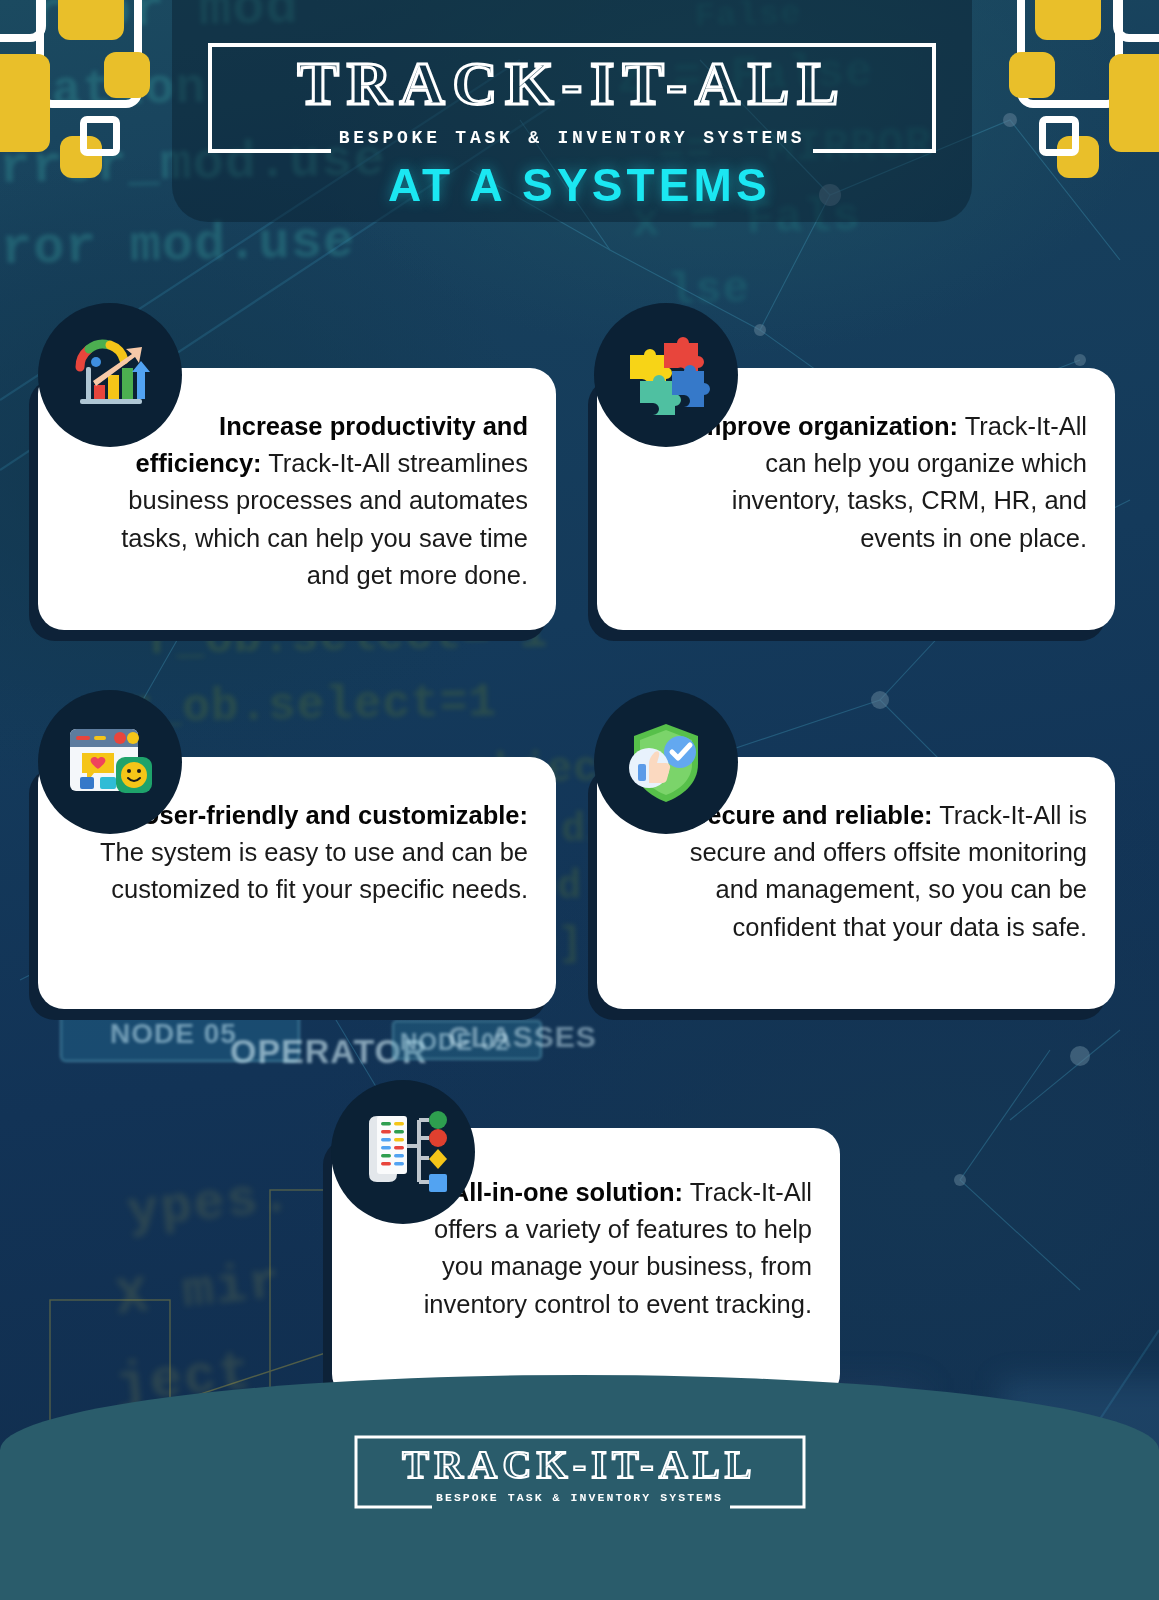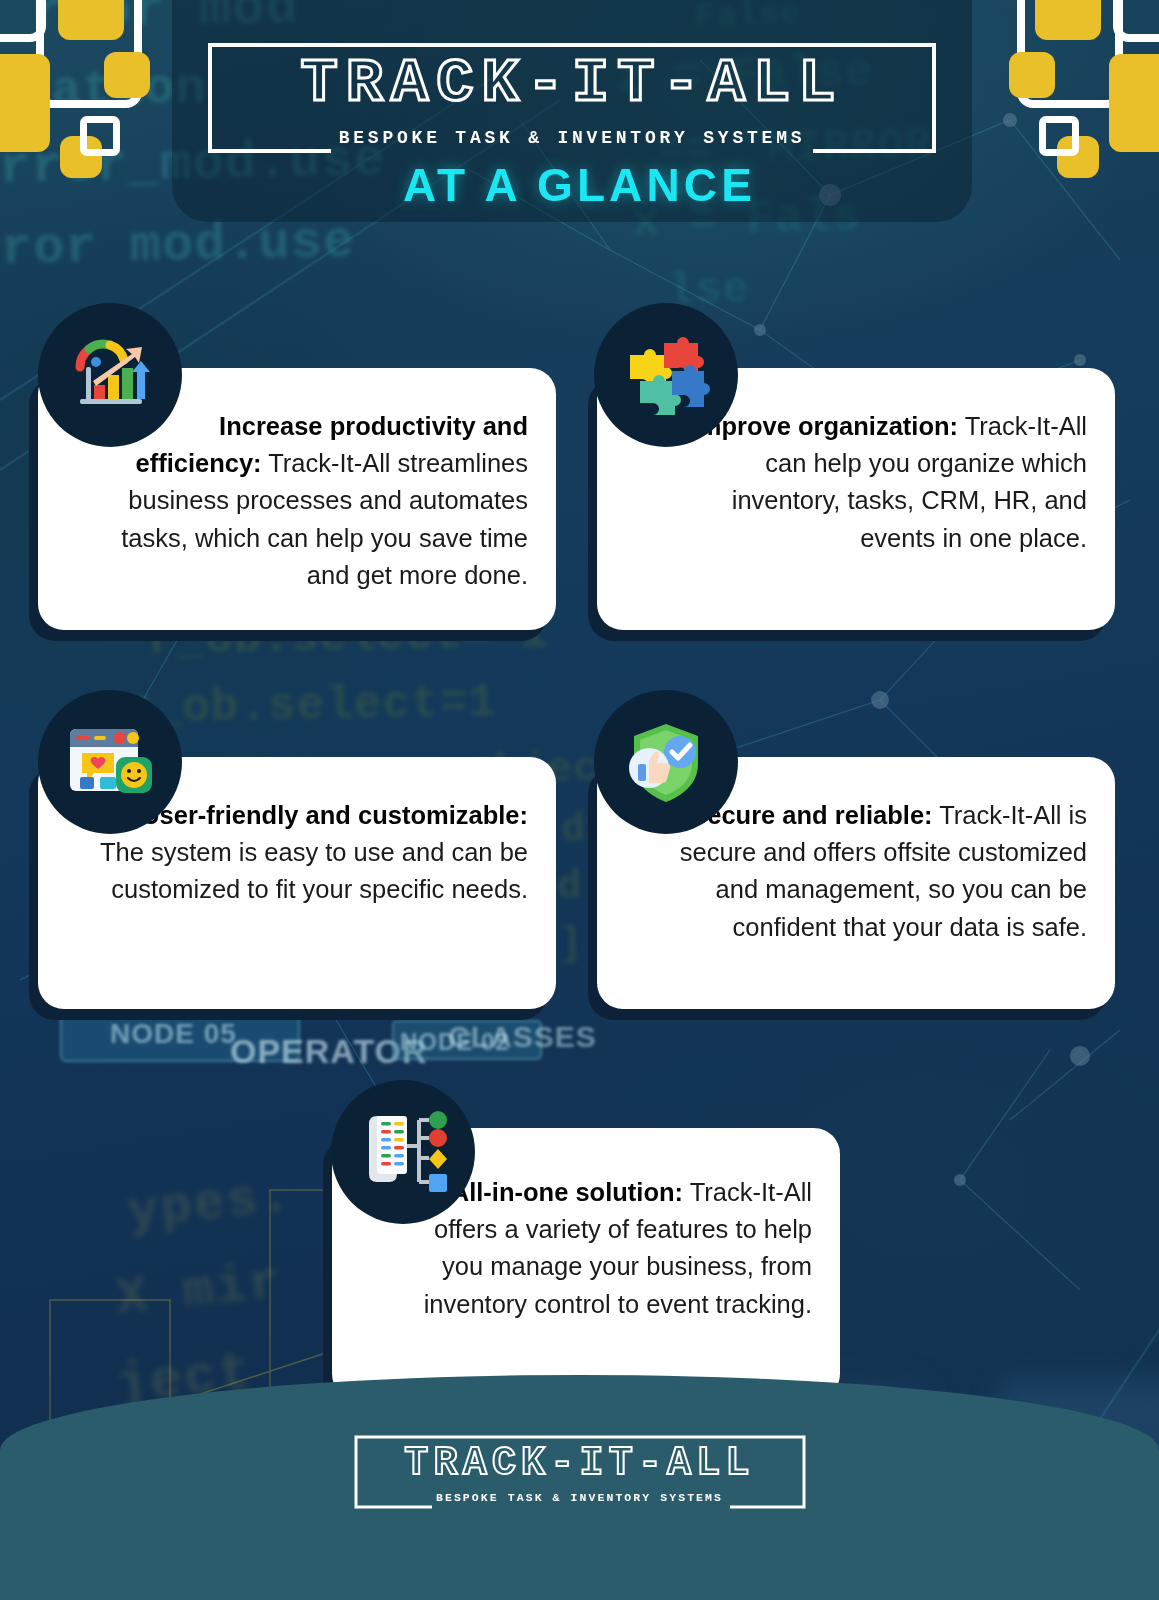--- a/index.html
+++ b/index.html
@@ -66,21 +66,21 @@
     background:rgba(8,26,40,.42); border-radius:36px;
     filter:blur(.6px);
   }
 
   
   .corner { position:absolute; width:230px; height:200px; }
   .sq { position:absolute; background:#E9BF2A; border-radius:12px; }
   .osq { position:absolute; border:8px solid #ffffff; border-radius:16px; background:transparent; }
   .osq-sm { position:absolute; border:7px solid #ffffff; border-radius:7px; }
   .logo-word {
-    font-family:Liberation Mono, monospace;
+    font-family:Liberation Serif, serif;
     font-weight:bold;
     color:transparent;
     -webkit-text-stroke:3px #ffffff;
     letter-spacing:.13em;
     white-space:nowrap;
   }
   .logo-sub {
     font-family:Liberation Mono, monospace; font-weight:bold;
     color:#ffffff; white-space:nowrap;
   }
@@ -246,21 +246,21 @@
   <div style="position:absolute; left:207px; top:42px; width:730px; height:112px;">
 
     <svg viewBox="0 0 730 112" style="position:absolute; inset:0; width:730px; height:112px;">
       <path d="M132 3 L727 3 L727 109 L606 109" fill="none" stroke="#fff" stroke-width="4"></path>
       <path d="M132 3 L3 3 L3 109 L124 109" fill="none" stroke="#fff" stroke-width="4"></path>
     </svg>
     <div class="logo-word" style="position:absolute; left:12px; top:6px; width:706px; text-align:center; font-size:62px;">TRACK-IT-ALL</div>
     <div class="logo-sub" style="position:absolute; left:0; top:86px; width:730px; text-align:center; font-size:18px; letter-spacing:.21em;">BESPOKE TASK &amp; INVENTORY SYSTEMS</div>
   </div>
 
-  <div class="at-glance">AT A GLANCE</div>
+  <div class="at-glance">AT A SYSTEMS</div>
 
   <div class="card" style="left:38px; top:368px; width:518px; height:262px;">
     <div class="card-text" style="left:60px; top:40px; width:430px;">
       <b>Increase productivity and efficiency:</b><span> Track-It-All streamlines business processes and automates tasks, which can help you save time and get more done.</span>
     </div>
   </div>
   <div class="icon-circle" style="left:38px; top:303px;">
     <svg width="96" height="96" viewBox="0 0 96 96">
 
       <path d="M18 40 A22 22 0 0 1 26 23" stroke="#E8453C" stroke-width="9" fill="none" stroke-linecap="round"></path>
@@ -323,21 +323,21 @@
       <rect x="54" y="40" width="36" height="36" rx="9" fill="#1EA36B"></rect>
       <circle cx="72" cy="58" r="13" fill="#F5C518"></circle>
       <circle cx="67" cy="54" r="2" fill="#1a1a1a"></circle>
       <circle cx="77" cy="54" r="2" fill="#1a1a1a"></circle>
       <path d="M66 61 q6 6 12 0" stroke="#1a1a1a" stroke-width="2" fill="none" stroke-linecap="round"></path>
     </svg>
   </div>
 
   <div class="card" style="left:597px; top:757px; width:518px; height:252px;">
     <div class="card-text" style="left:60px; top:40px; width:430px;">
-      <b>Secure and reliable:</b><span> Track-It-All is secure and offers offsite customized and management, so you can be confident that your data is safe.</span>
+      <b>Secure and reliable:</b><span> Track-It-All is secure and offers offsite monitoring and management, so you can be confident that your data is safe.</span>
     </div>
   </div>
   <div class="icon-circle" style="left:594px; top:690px;">
     <svg width="92" height="92" viewBox="0 0 92 92">
       <path d="M46 8 L78 20 V48 C78 68 62 80 46 86 C30 80 14 68 14 48 V20 Z" fill="#57C04A"></path>
       <path d="M46 14 L72 24 V48 C72 64 59 74 46 79 C33 74 20 64 20 48 V24 Z" fill="#7BD46A"></path>
       <circle cx="60" cy="36" r="16" fill="#63A8F0"></circle>
       <path d="M52 36 l6 6 l12 -13" stroke="#fff" stroke-width="5" fill="none" stroke-linecap="round" stroke-linejoin="round"></path>
       <circle cx="29" cy="52" r="20" fill="#E8F2FC"></circle>
       <rect x="18" y="48" width="8" height="17" rx="2" fill="#5B9BE8"></rect>

